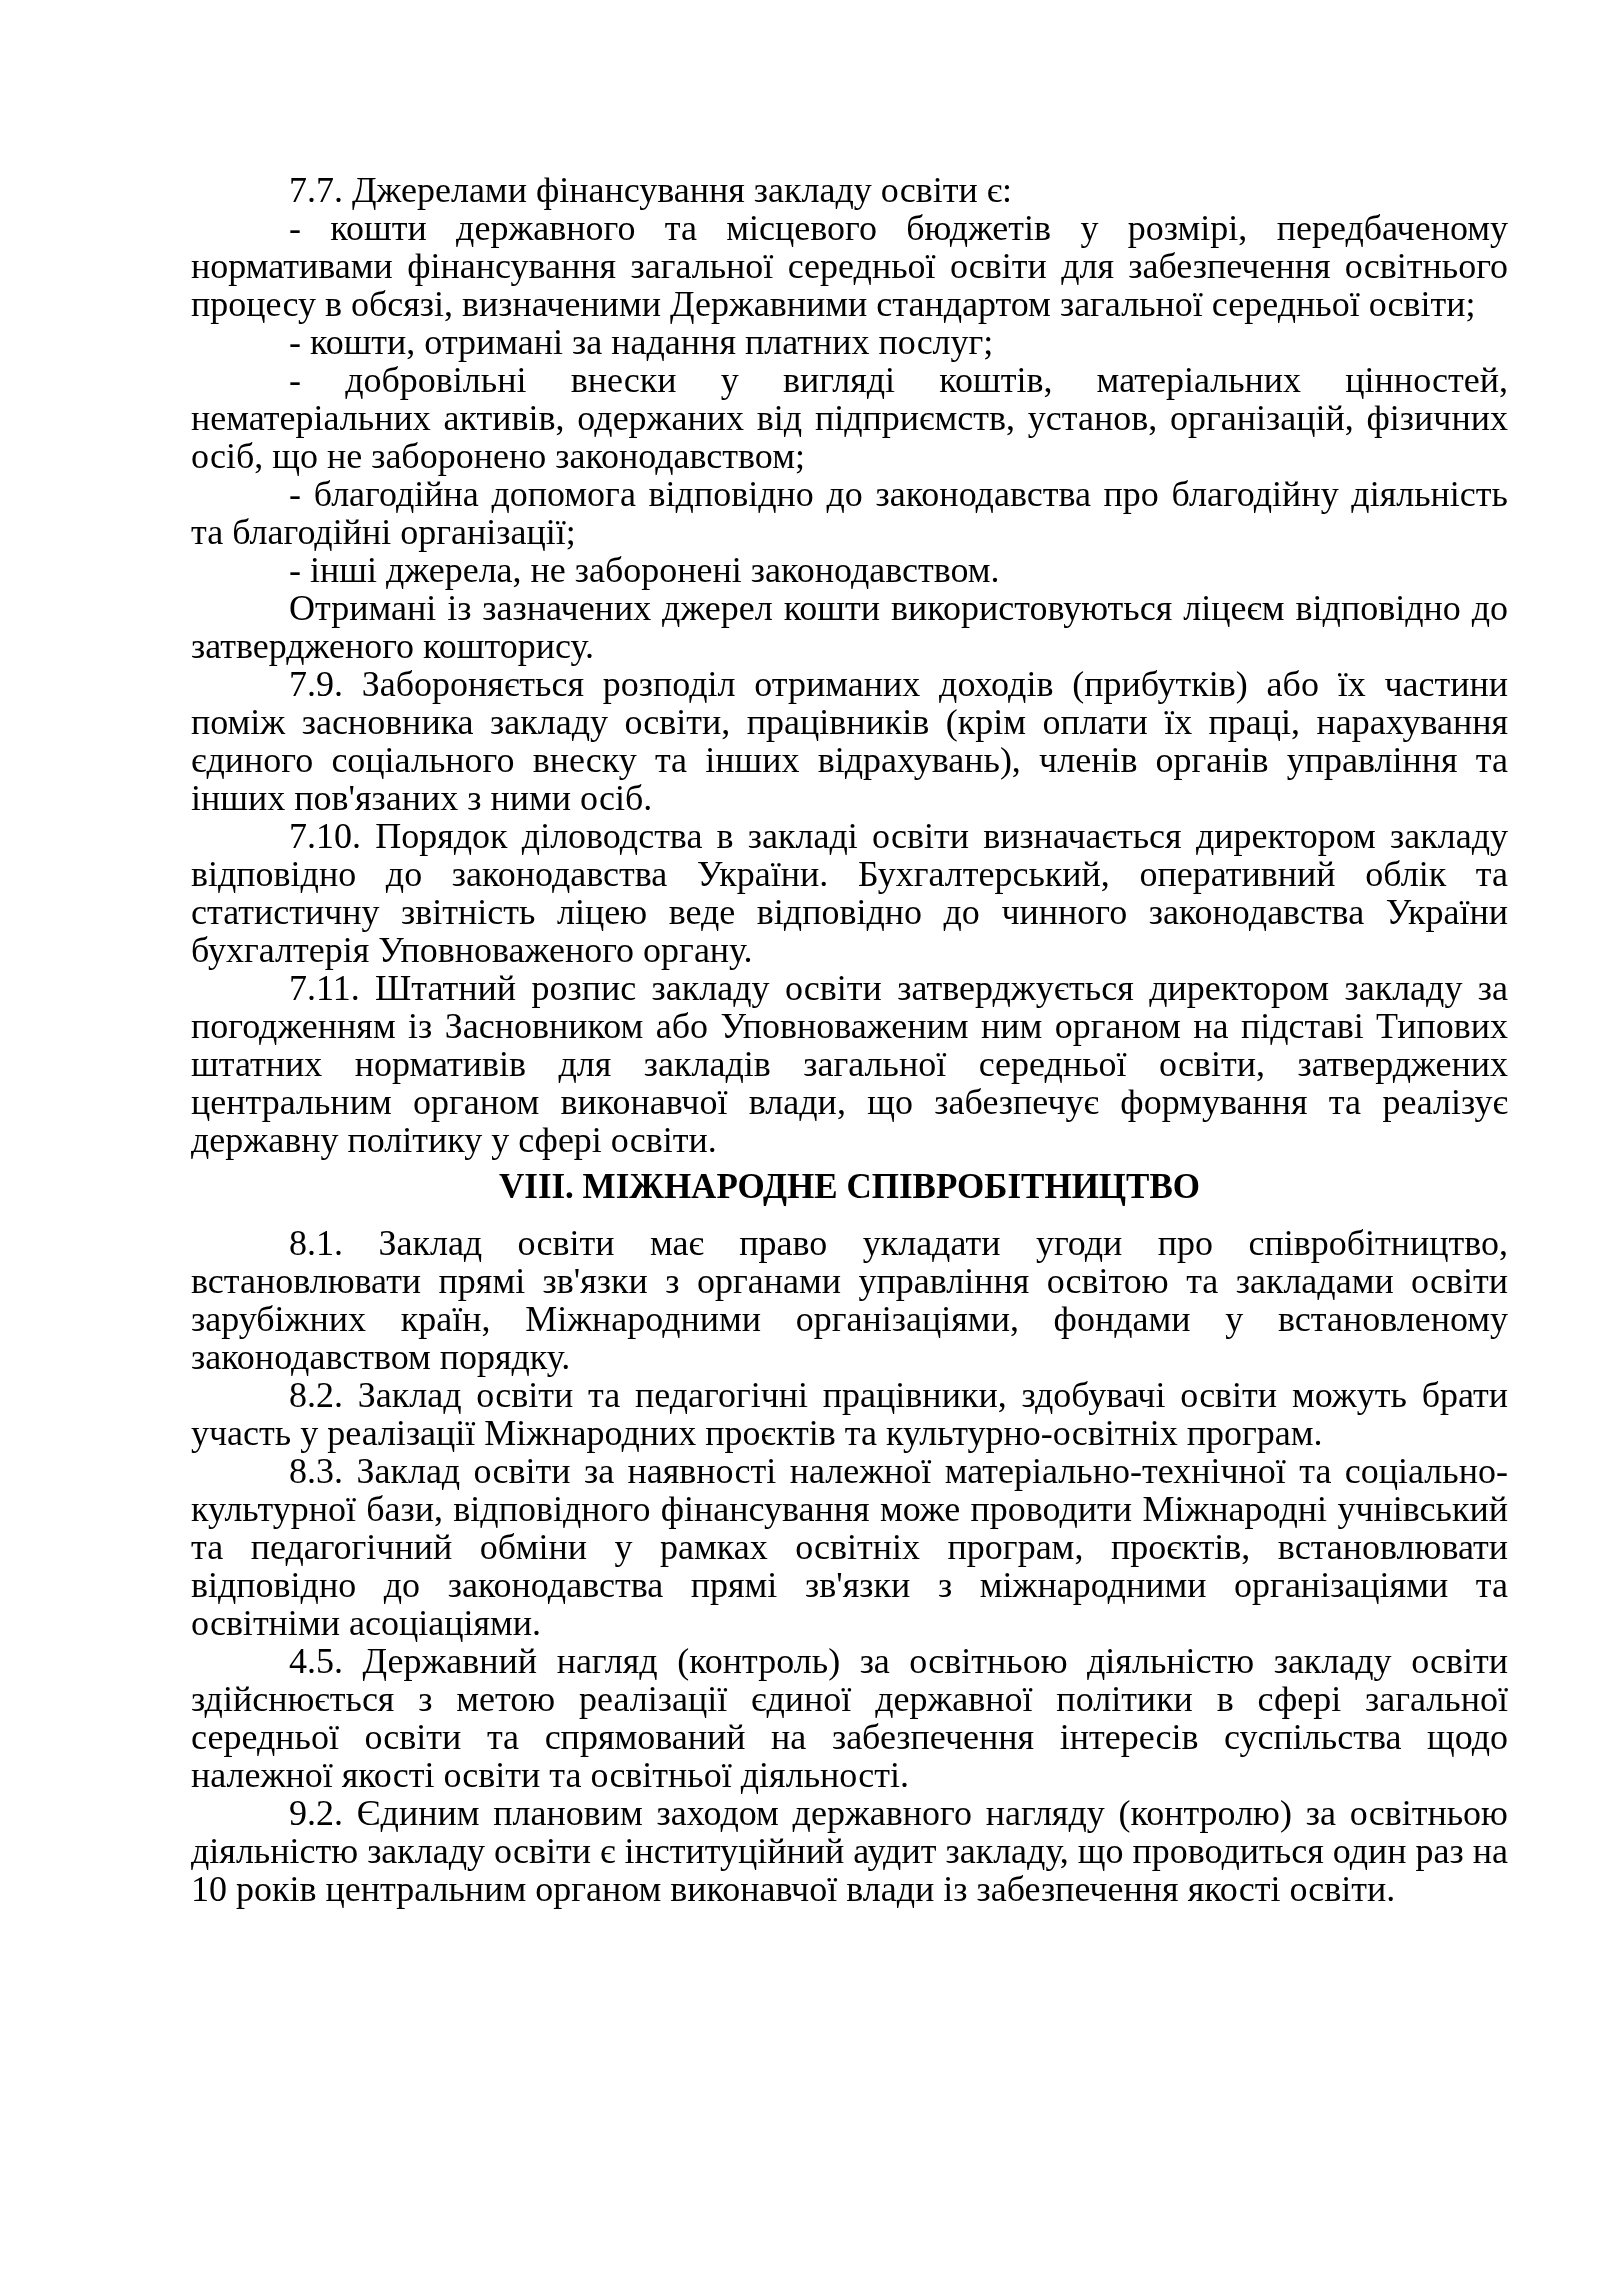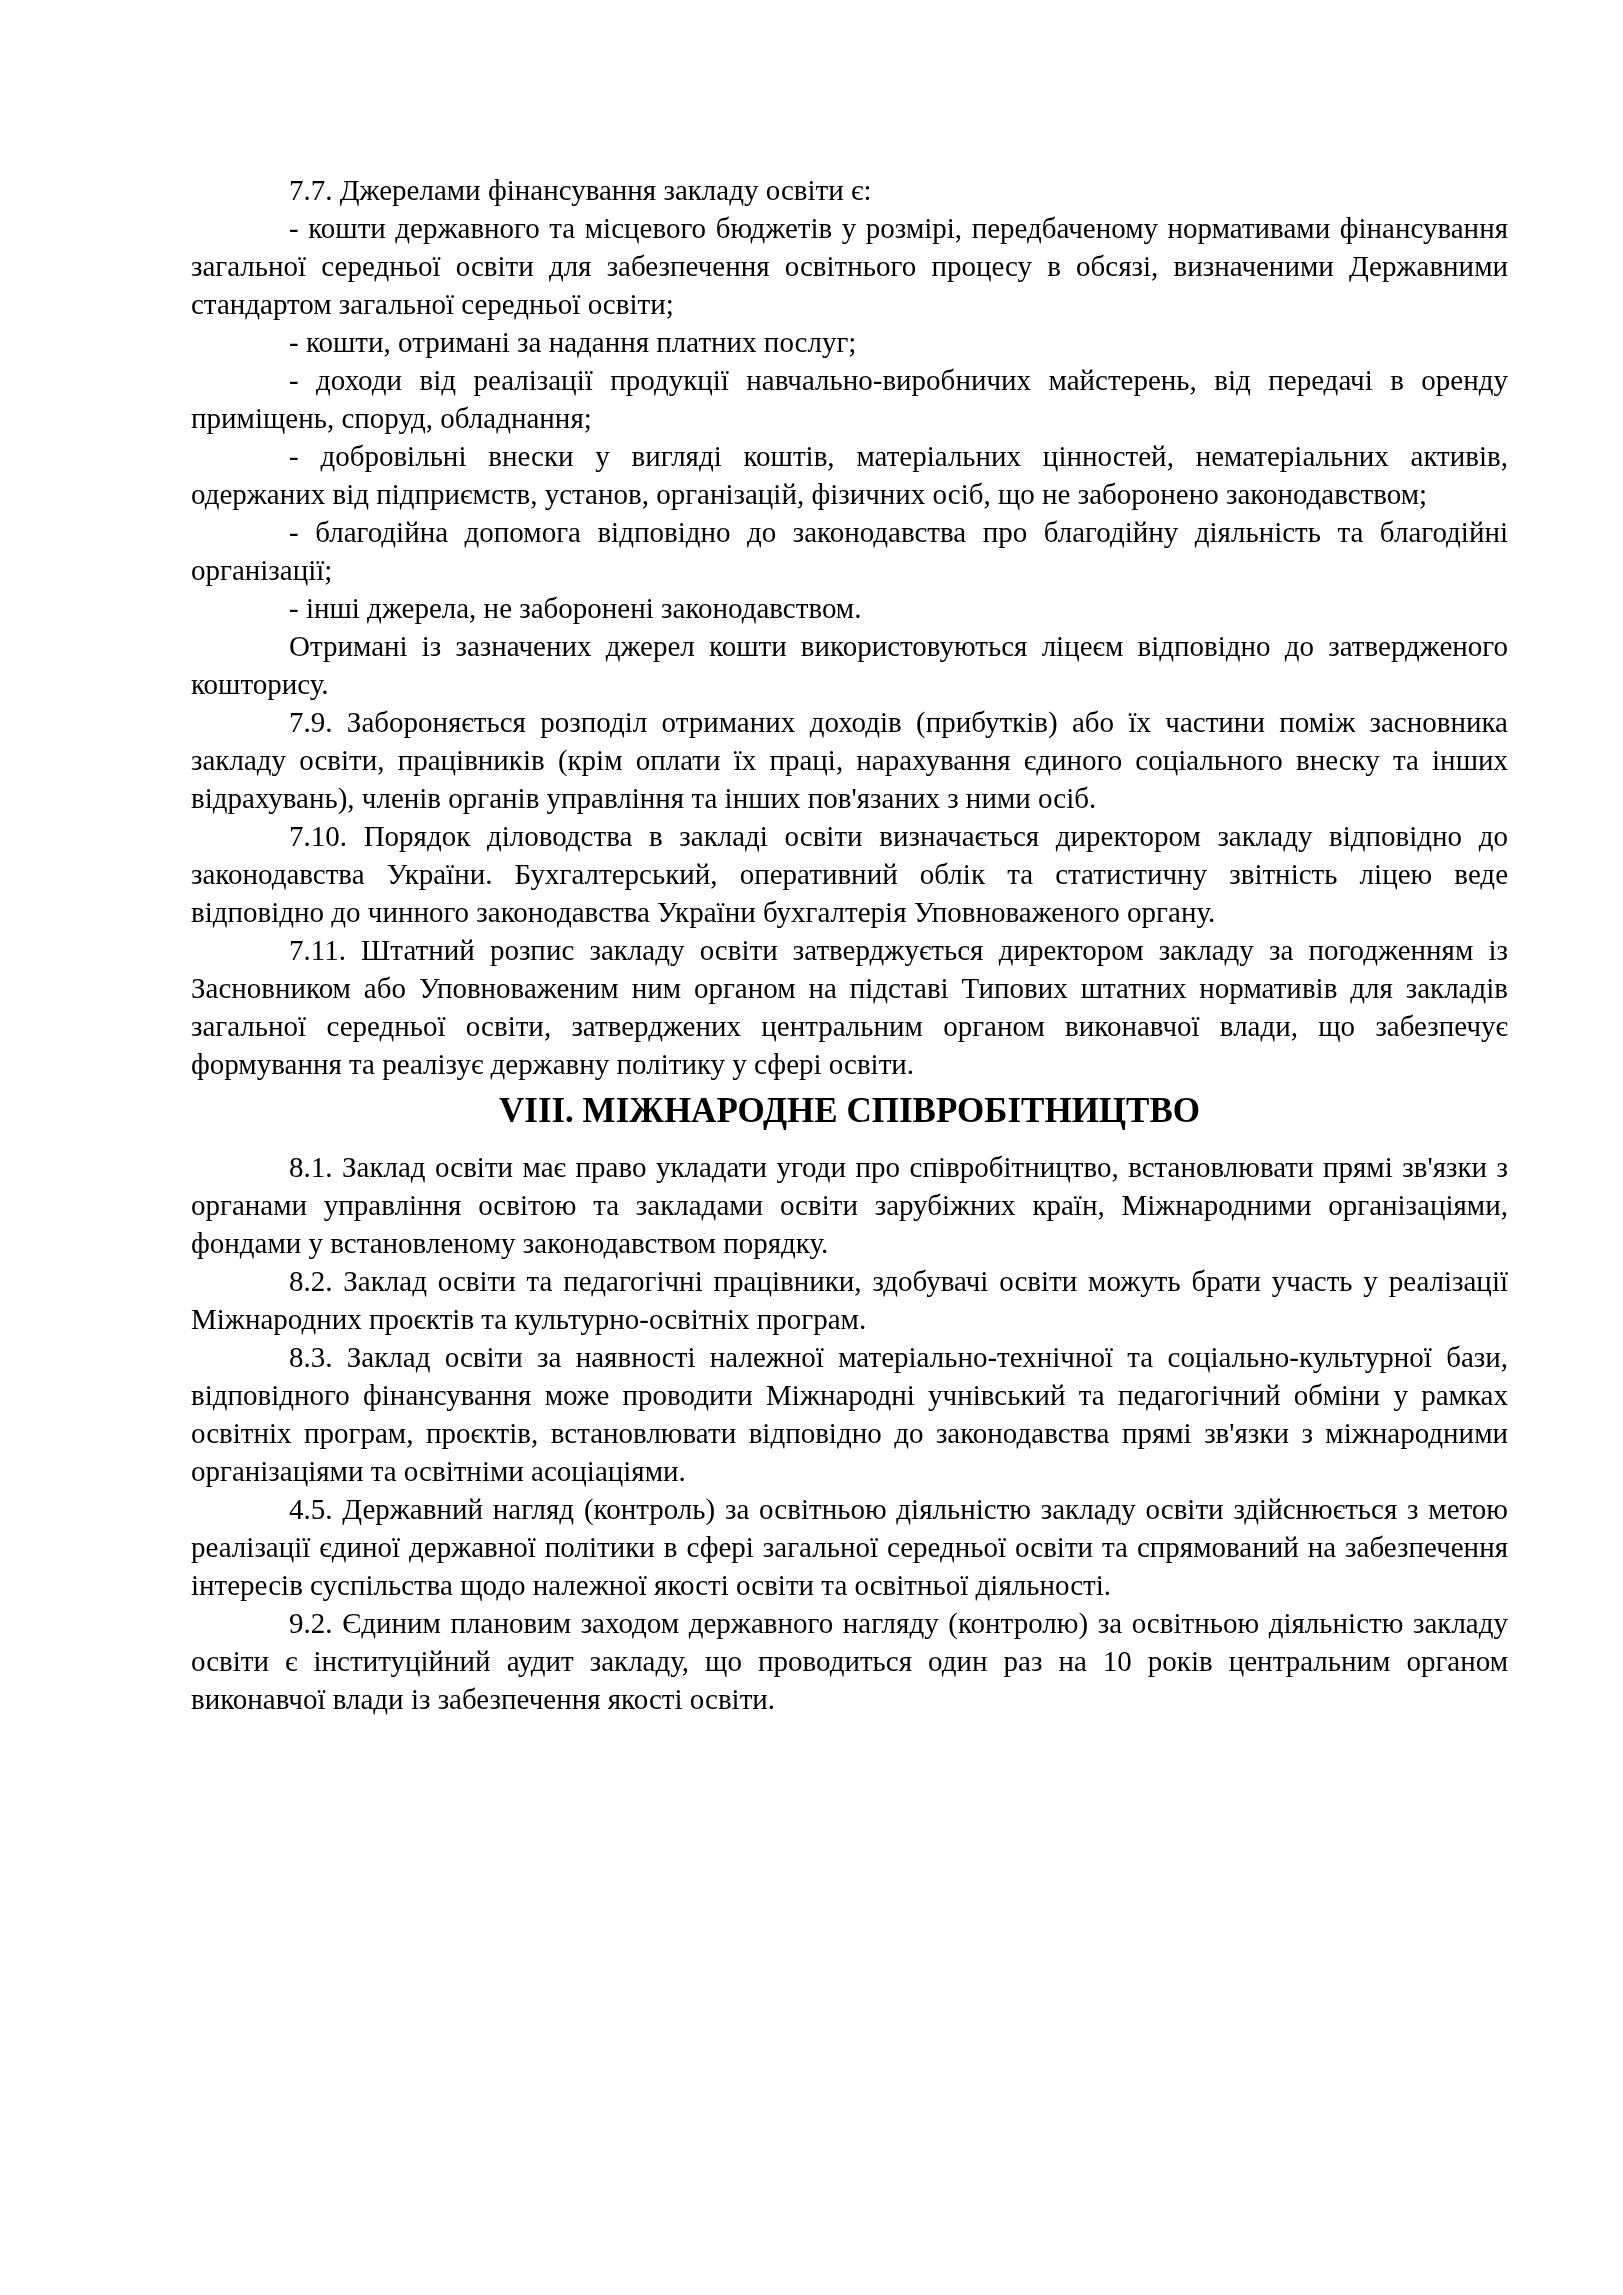--- a/index.html
+++ b/index.html
@@ -15,21 +15,21 @@
       color: #000000;
       font-family: "Liberation Serif", "DejaVu Serif", serif;
     }
     .page {
       position: absolute;
       left: 191px;
       top: 171px;
       width: 1317px;
     }
     .para {
-      font-size: 29px;
+      font-size: 36px;
       line-height: 38px;
       text-align: justify;
       text-indent: 98px;
       margin: 0;
       padding: 0;
     }
     .heading {
       font-size: 35px;
       line-height: 38px;
       font-weight: bold;
@@ -40,21 +40,20 @@
   </style>
 </head>
 <body>
 
 <div class="page">
 
   <div>
     <p class="para">7.7. Джерелами фінансування закладу освіти є:</p>
     <p class="para">- кошти державного та місцевого бюджетів у розмірі, передбаченому нормативами фінансування загальної середньої освіти для забезпечення освітнього процесу в обсязі, визначеними Державними стандартом загальної середньої освіти;</p>
     <p class="para">- кошти, отримані за надання платних послуг;</p>
-    <p class="para">- доходи від реалізації продукції навчально-виробничих майстерень, від передачі в оренду приміщень, споруд, обладнання;</p>
     <p class="para">- добровільні внески у вигляді коштів, матеріальних цінностей, нематеріальних активів, одержаних від підприємств, установ, організацій, фізичних осіб, що не заборонено законодавством;</p>
     <p class="para">- благодійна допомога відповідно до законодавства про благодійну діяльність та благодійні організації;</p>
     <p class="para">- інші джерела, не заборонені законодавством.</p>
     <p class="para">Отримані із зазначених джерел кошти використовуються ліцеєм відповідно до затвердженого кошторису.</p>
     <p class="para">7.9. Забороняється розподіл отриманих доходів (прибутків) або їх частини поміж засновника закладу освіти, працівників (крім оплати їх праці, нарахування єдиного соціального внеску та інших відрахувань), членів органів управління та інших пов'язаних з ними осіб.</p>
     <p class="para">7.10. Порядок діловодства в закладі освіти визначається директором закладу відповідно до законодавства України. Бухгалтерський, оперативний облік та статистичну звітність ліцею веде відповідно до чинного законодавства України бухгалтерія Уповноваженого органу.</p>
     <p class="para">7.11. Штатний розпис закладу освіти затверджується директором закладу за погодженням із Засновником або Уповноваженим ним органом на підставі Типових штатних нормативів для закладів загальної середньої освіти, затверджених центральним органом виконавчої влади, що забезпечує формування та реалізує державну політику у сфері освіти.</p>
   </div>
 
   <div>

